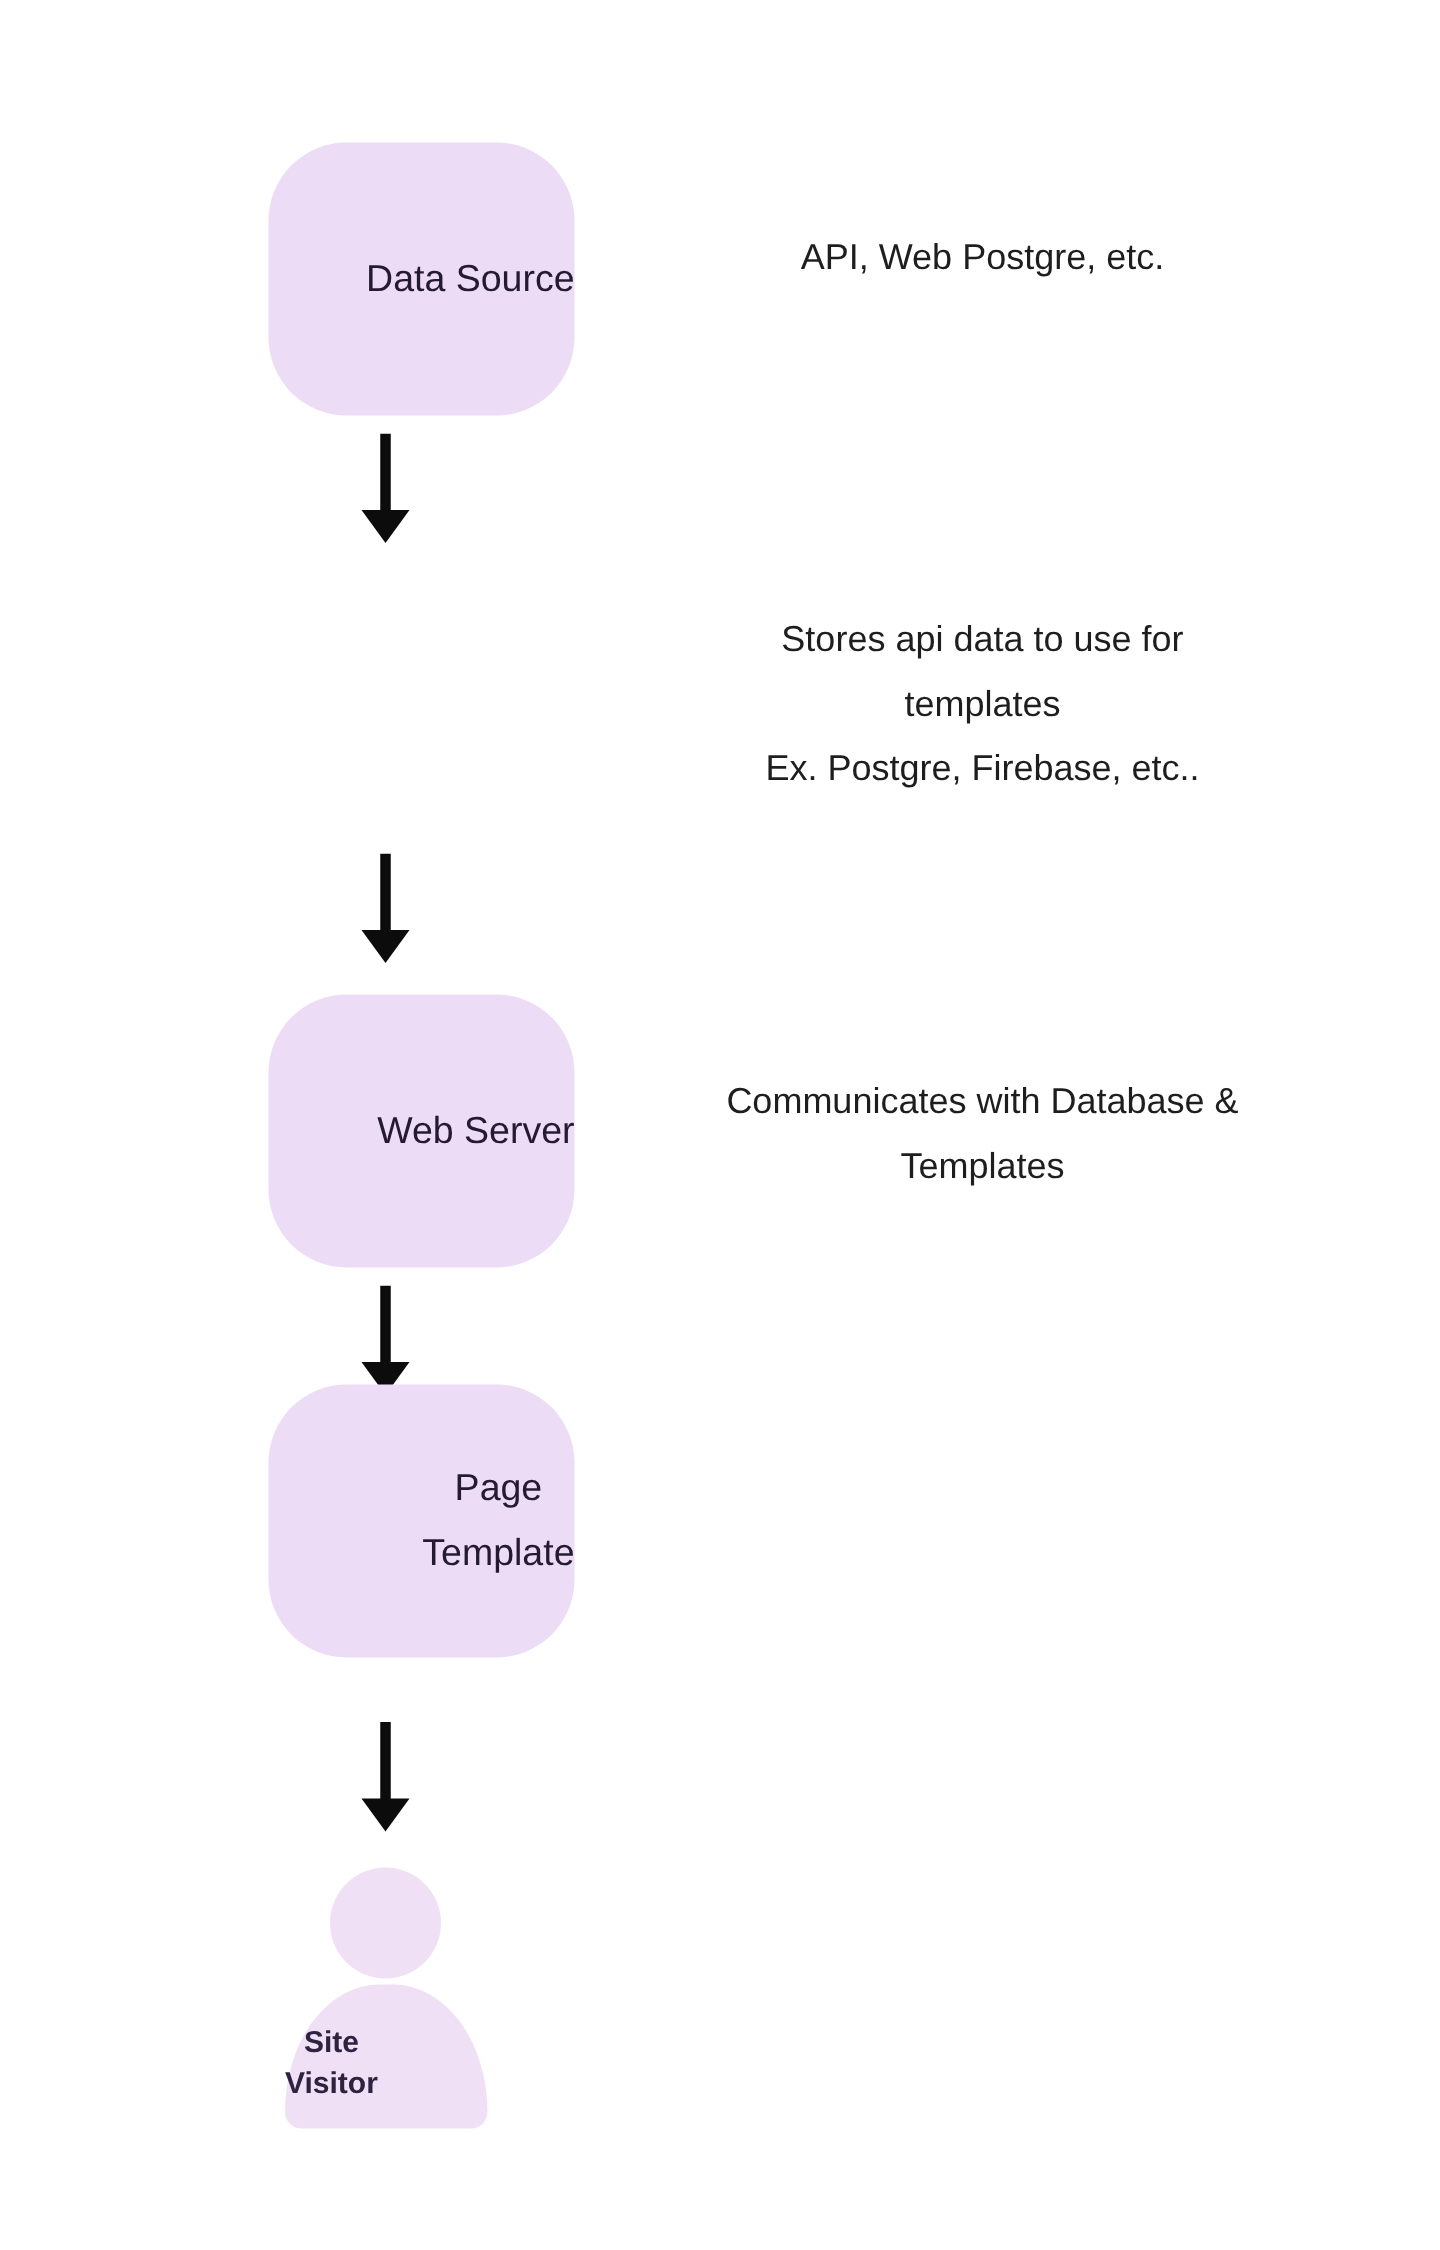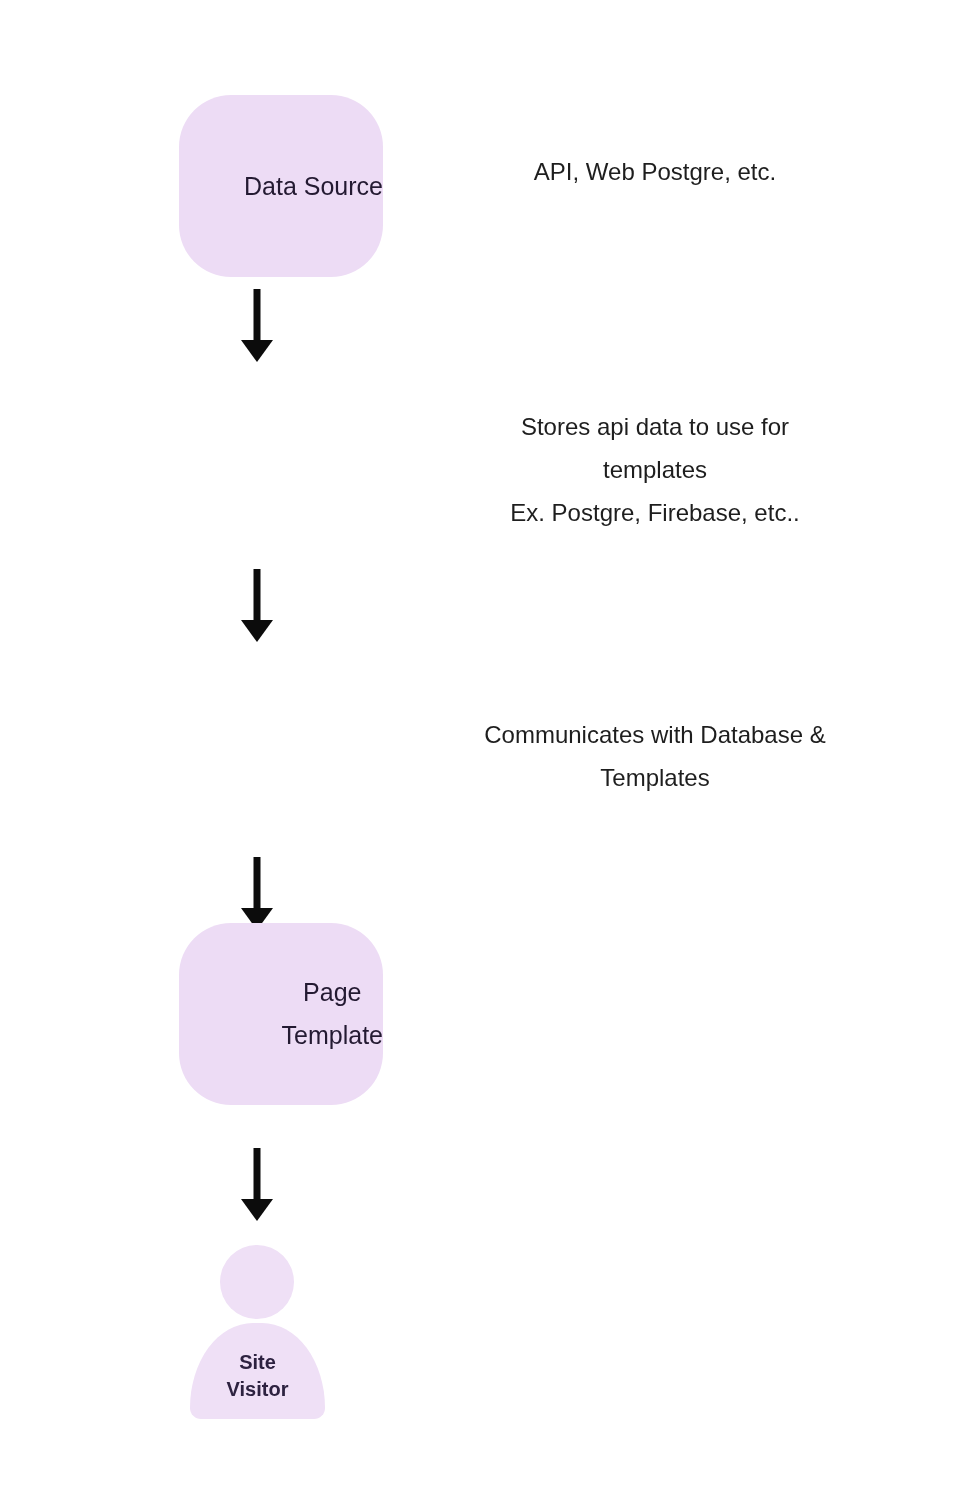--- a/index.html
+++ b/index.html
@@ -74,21 +74,20 @@
   .person-body{
     position:absolute;
     left:190px;
     top:1323px;
     width:135px;
     height:96px;
     background:var(--person-fill);
     border-radius:68px 68px 12px 12px / 92px 92px 12px 12px;
     display:flex;
     align-items:center;
-    justify-content:center;
     text-align:center;
   }
   .person-label{
     font-size:20px;
     line-height:27px;
     font-weight:bold;
     color:var(--person-label-color);
     white-space:pre-line;
     padding-top:10px;
   }
@@ -127,20 +126,23 @@
 templates
 Ex. Postgre, Firebase, etc..</div>
 
   <div class="arrow" id="arrow-1">
     <svg viewBox="0 0 34 74" aria-hidden="true">
       <rect class="shape" x="13.5" y="0" width="7" height="53"></rect>
       <polygon class="shape" points="1,51 33,51 17,73"></polygon>
     </svg>
   </div>
 
+  <div class="node" id="node-2">
+    <span class="node-label">Web Server</span>
+  </div>
   <div class="annotation" id="annotation-2">Communicates with Database &amp;
 Templates</div>
 
   <div class="arrow" id="arrow-2">
     <svg viewBox="0 0 34 74" aria-hidden="true">
       <rect class="shape" x="13.5" y="0" width="7" height="53"></rect>
       <polygon class="shape" points="1,51 33,51 17,73"></polygon>
     </svg>
   </div>
 

